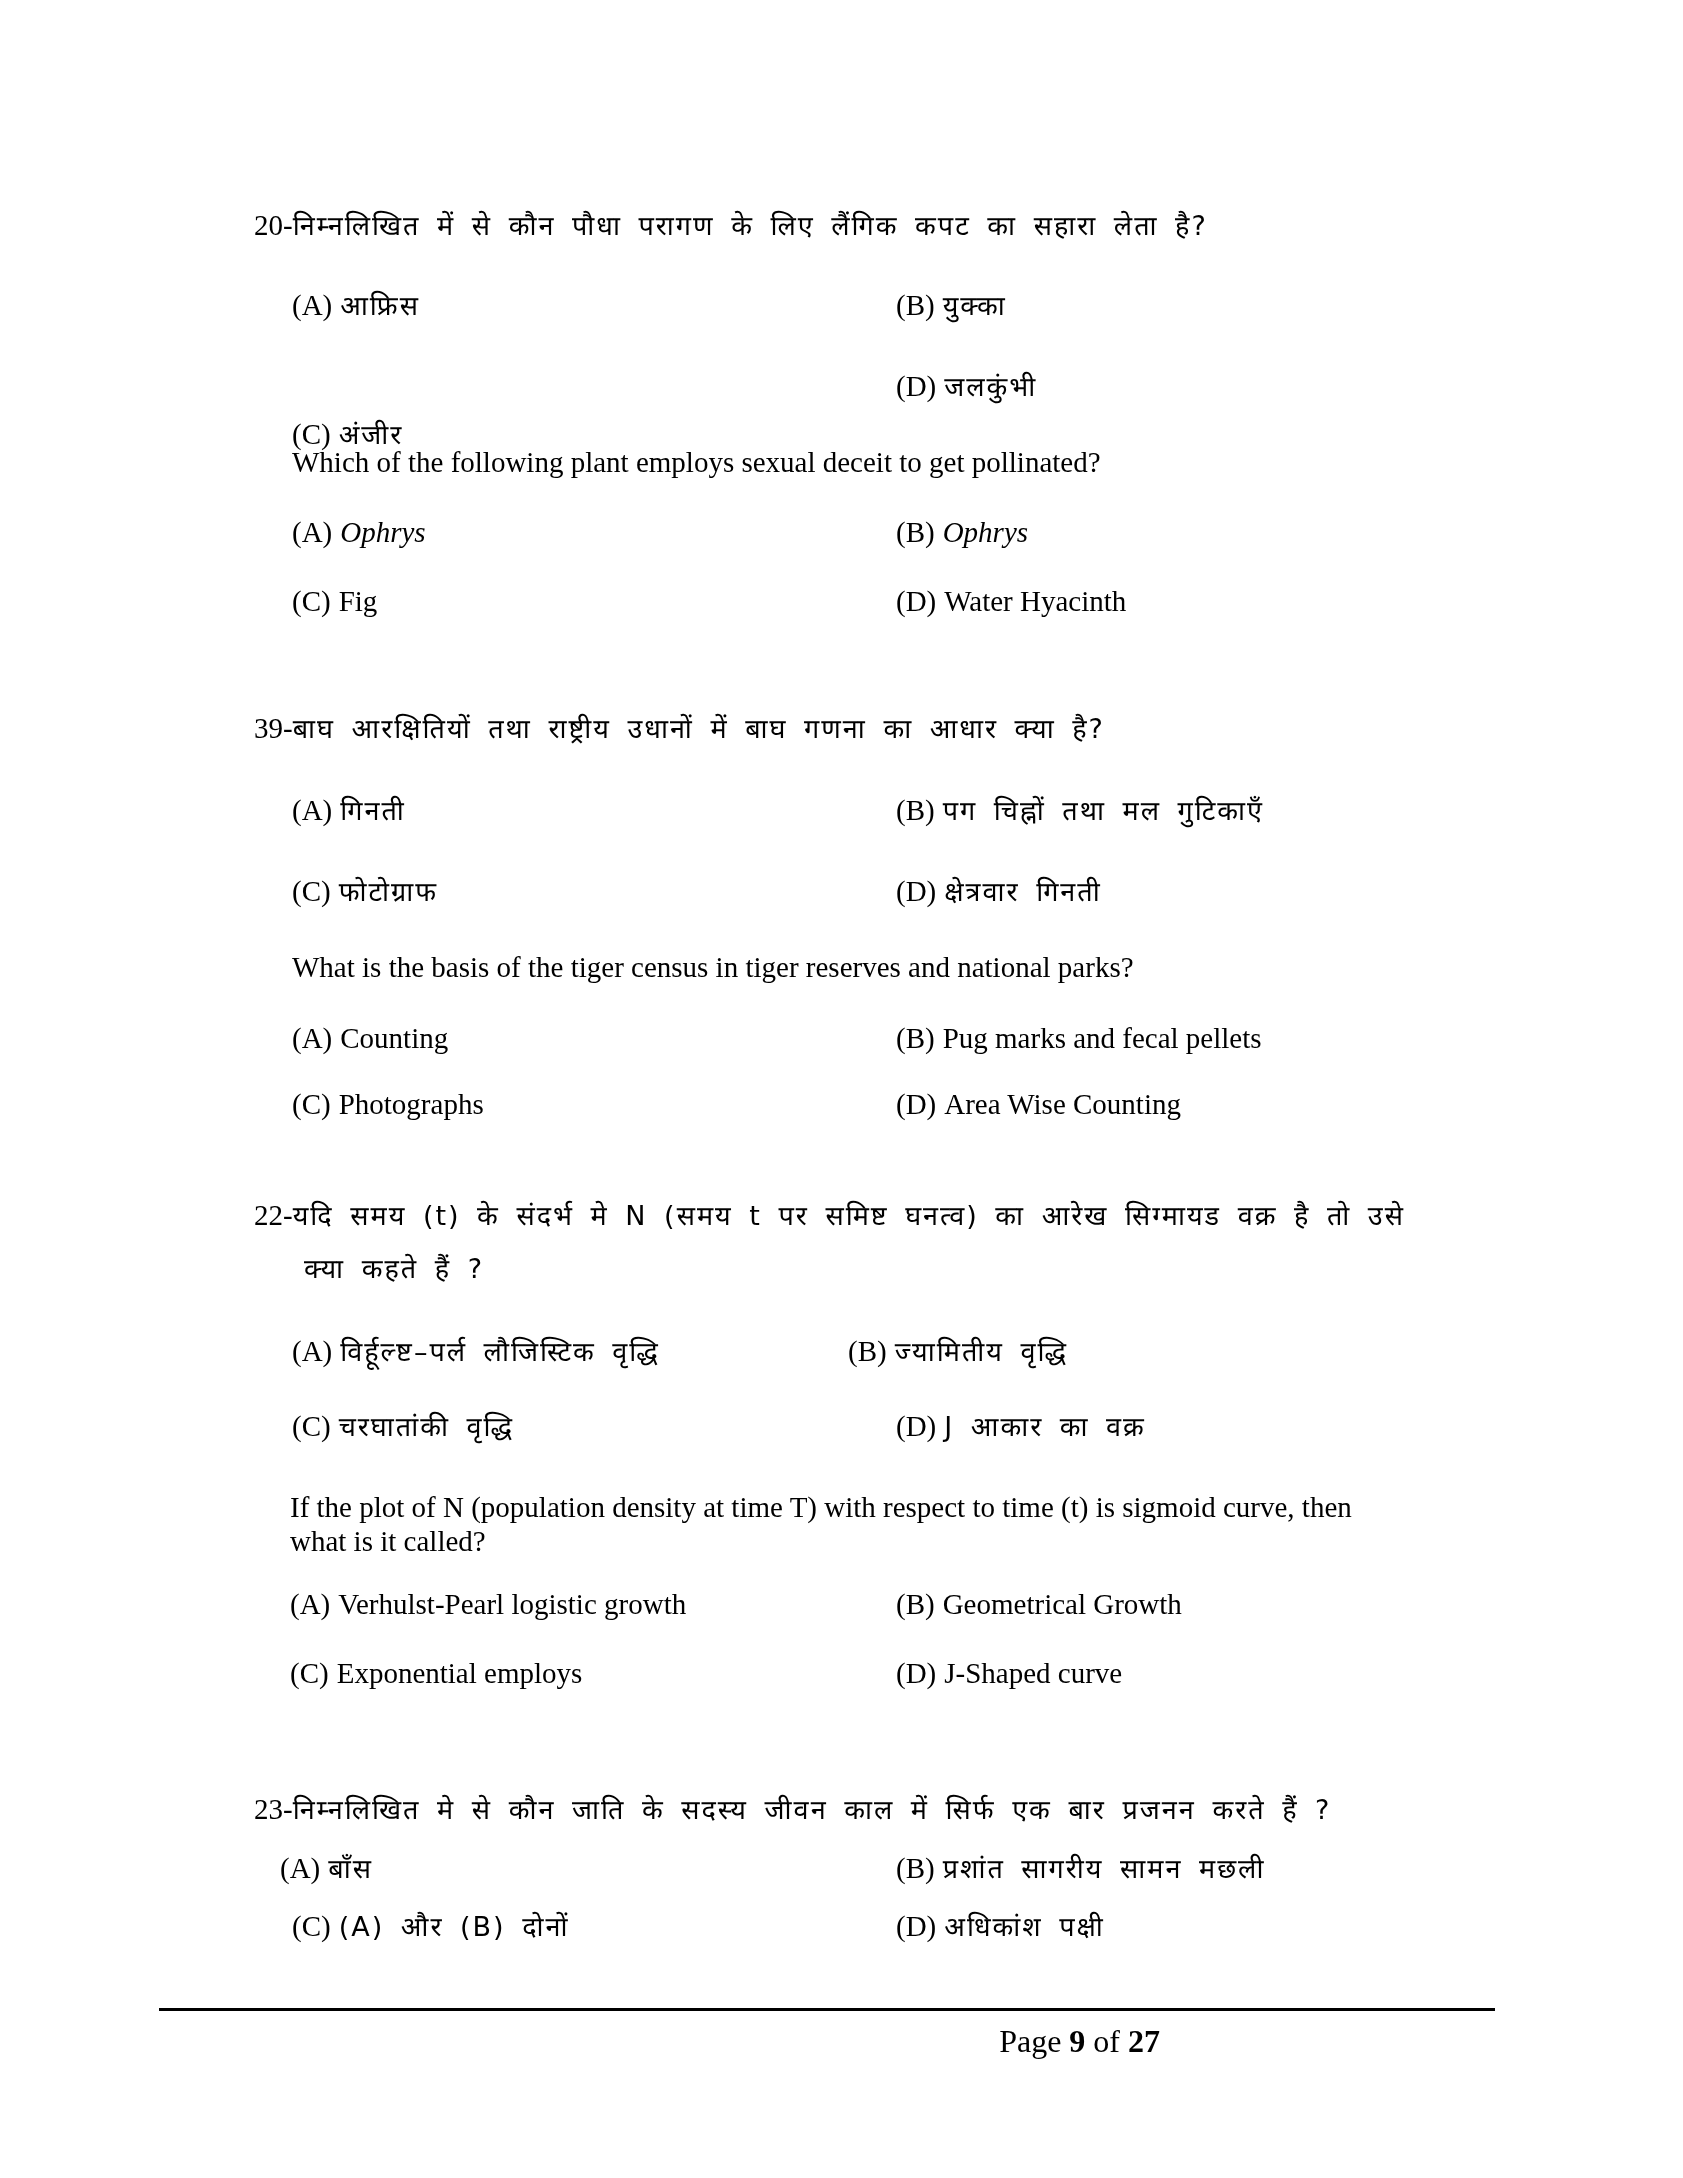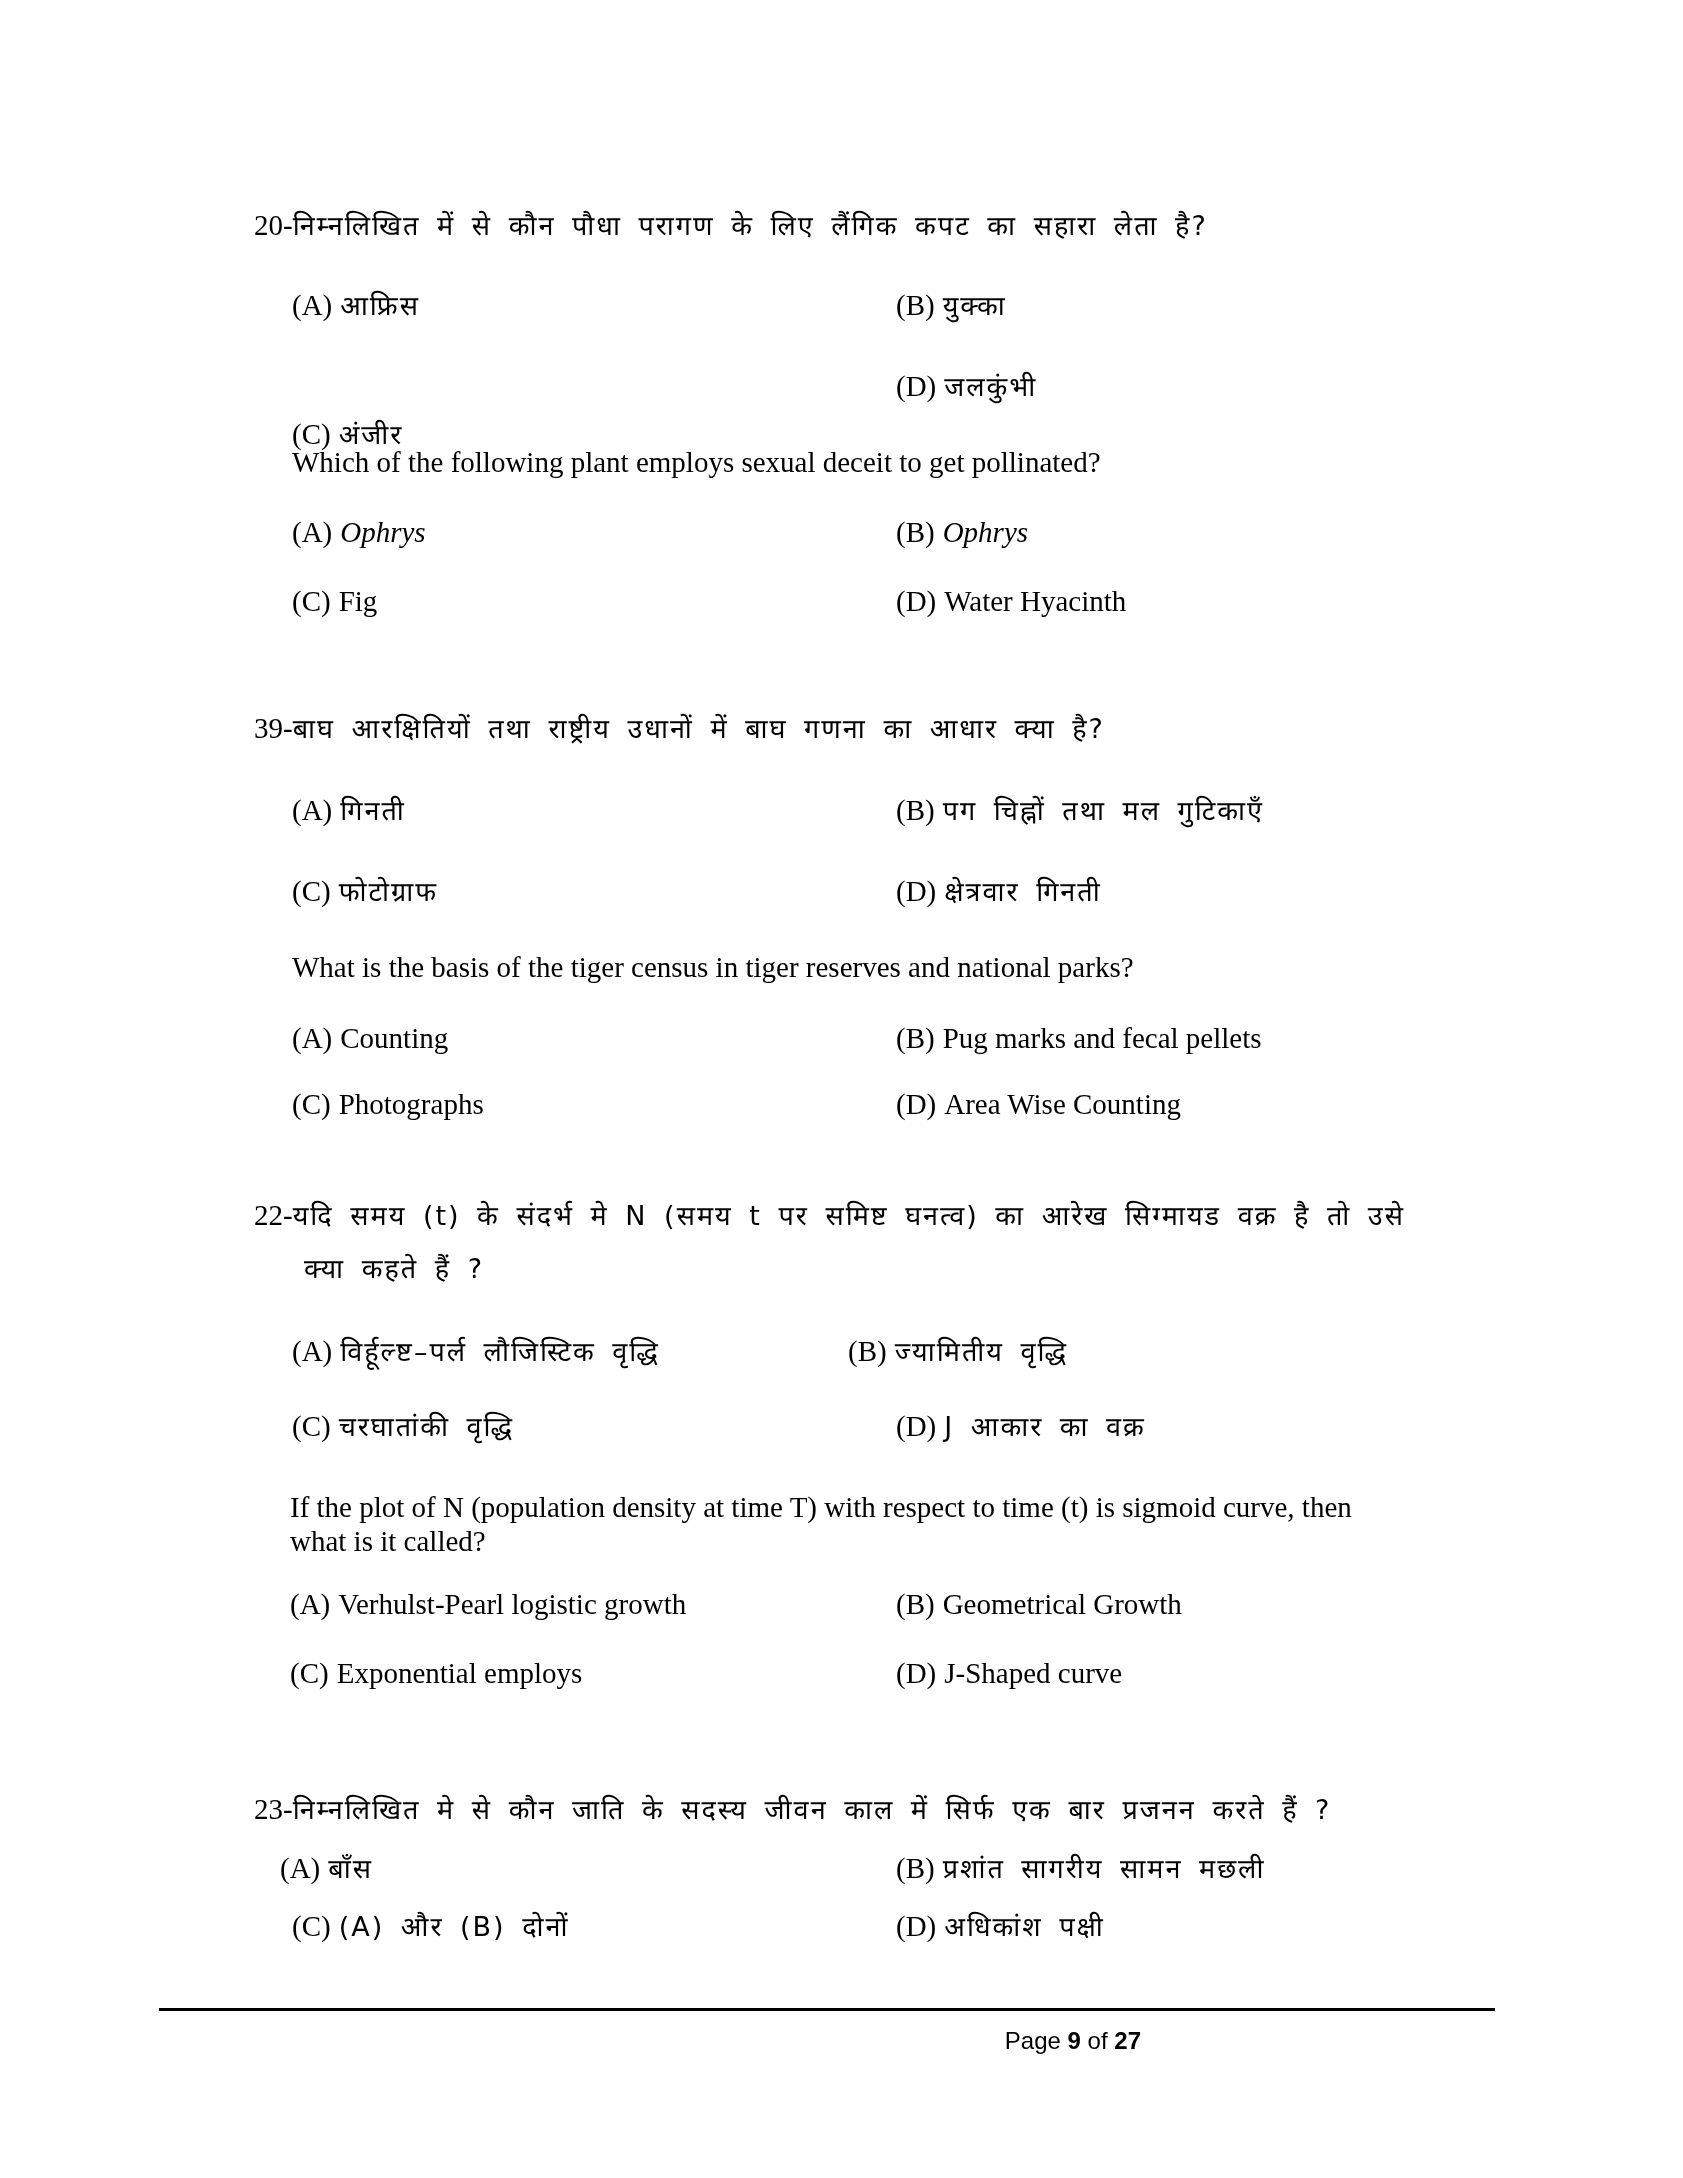--- a/index.html
+++ b/index.html
@@ -55,24 +55,24 @@
     .rule {
       position: absolute;
       left: 159px;
       top: 2008px;
       width: 1336px;
       height: 3px;
       background: #000000;
     }
     .footer {
       position: absolute;
-      right: 217px;
+      right: 198px;
       top: 2026px;
-      font-family: Liberation Sans, sans-serif;
-      font-size: 24px;
+      font-family: Liberation Serif, serif;
+      font-size: 32px;
       line-height: 30px;
       white-space: nowrap;
     }
     .footer b { font-weight: bold; }
   </style>
 </head>
 <body>
 
 <div class="page">
 

